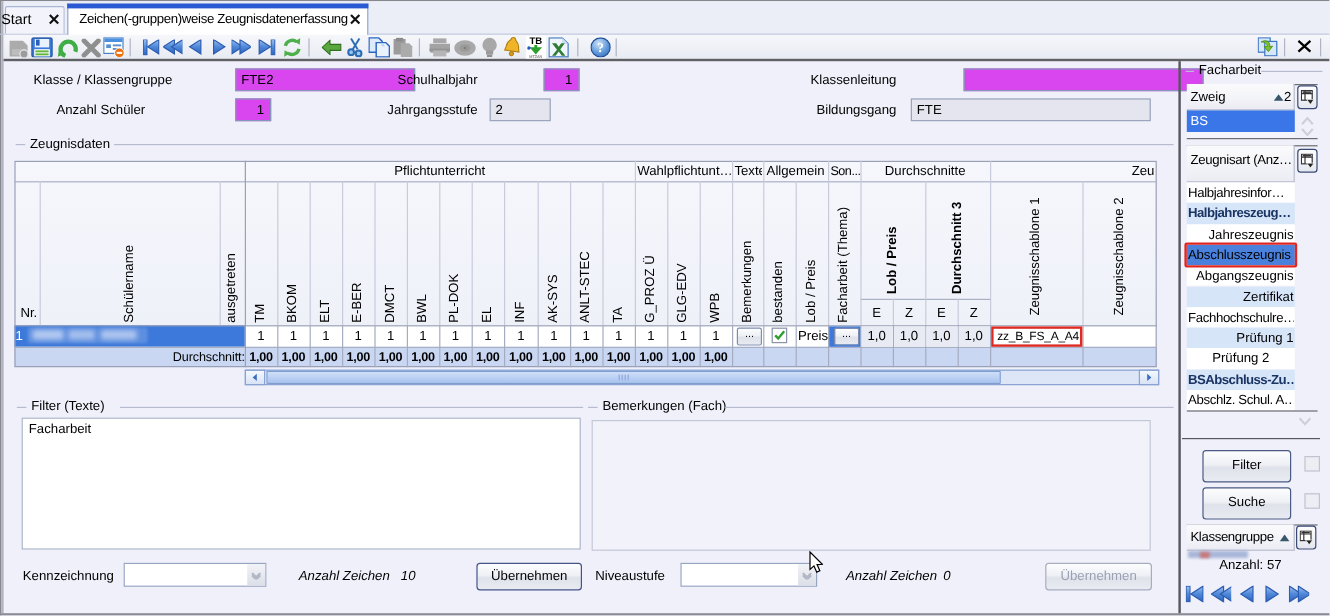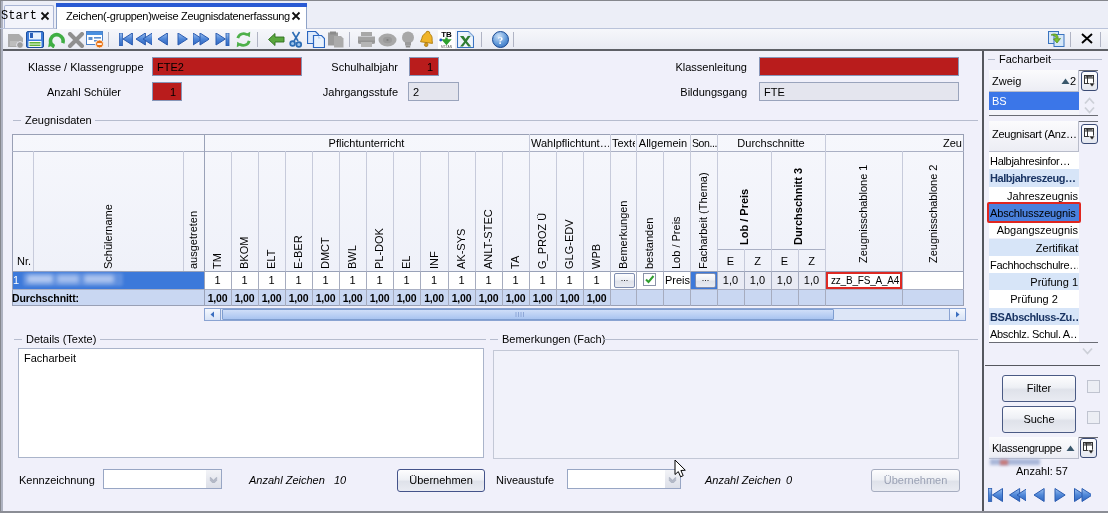--- a/index.html
+++ b/index.html
@@ -1,36 +1,36 @@
 <!DOCTYPE html>
 <html><head><meta charset="utf-8"><style>
 html,body{margin:0;padding:0;}
 body{width:1108px;height:513px;background:#f0f0fa;font-family:"Liberation Sans",sans-serif;position:relative;overflow:hidden;}
 .a{position:absolute;}
 .lbl{position:absolute;font-size:11px;color:#000;white-space:nowrap;}
-.tb{position:absolute;border:1px solid #8796b8;background:#b91c1c;font-size:11px;color:#000;box-sizing:border-box;}
+.tb{position:absolute;border:1px solid #8796b8;background:#d946ef;font-size:11px;color:#000;box-sizing:border-box;margin-left:44px;}
 .tbd{position:absolute;border:1px solid #9aa4bc;background:#e4e5ee;font-size:11px;color:#000;box-sizing:border-box;}
 .gline{position:absolute;height:1px;background:#b6bcce;}
 .vline{position:absolute;width:1px;background:#c7cbdb;}
 .hl{position:absolute;height:1px;}
 .vl{position:absolute;width:1px;}
 .vlab{position:absolute;transform:rotate(-90deg);transform-origin:0 100%;white-space:nowrap;font-size:11px;color:#000;height:14px;line-height:14px;}
 .cell{position:absolute;font-size:11px;color:#000;text-align:center;}
 .btn3{position:absolute;border:1px solid #52618a;border-radius:3px;background:linear-gradient(#fdfdfe,#eef0f5 45%,#dfe2ea 55%,#e9ebf2);font-size:11px;color:#000;text-align:center;}
 .sep{position:absolute;width:1px;top:32px;height:15px;background:#b0b4c4;}
 .ellip{overflow:hidden;text-overflow:ellipsis;white-space:nowrap;}
 </style></head><body>
 <div class="a" style="left:0;top:0;width:1108px;height:1px;background:#85878d"></div>
 <div class="a" style="left:0;top:0;width:1px;height:513px;background:#85878d"></div>
 <div class="a" style="left:1px;top:1px;width:2px;height:510px;background:#aeb2c0"></div>
 <div class="a" style="left:0;top:511px;width:1108px;height:2px;background:#8b8d95"></div>
 <div class="a" style="left:3px;top:1px;width:1105px;height:28px;background:#eceef7"></div>
 <div class="a" style="left:0;top:28px;width:1108px;height:1px;background:#bac3da"></div>
 <div class="a" style="left:4px;top:5px;width:50px;height:23px;background:#f3f4fb;border:1px solid #a9b5d5;border-bottom:none;border-radius:2px 2px 0 0;box-sizing:border-box"></div>
-<div class="lbl" style="left:1px;top:9px;font-size:12px;font-family:Liberation Mono, monospace;">Start</div>
+<div class="lbl" style="left:1px;top:9px;font-size:12px;">Start</div>
 <svg class="a" style="left:40px;top:11px" width="10" height="10" viewBox="0 0 10 10">
     <path d="M1.5 1.5 L8.5 8.5 M8.5 1.5 L1.5 8.5" stroke="#111" stroke-width="1.8"></path>
   </svg>
 <div class="a" style="left:56px;top:3px;width:251px;height:27px;background:#fff;border:1px solid #8fa3c8;border-bottom:none;box-sizing:border-box"></div>
 <div class="a" style="left:56px;top:3px;width:251px;height:4px;background:#2a5ad3"></div>
 <div class="lbl" style="left:66px;top:10px;font-size:11px;letter-spacing:-0.29px">Zeichen(-gruppen)weise Zeugnisdatenerfassung</div>
 <svg class="a" style="left:291px;top:11px" width="10" height="10" viewBox="0 0 10 10">
     <path d="M1.5 1.5 L8.5 8.5 M8.5 1.5 L1.5 8.5" stroke="#111" stroke-width="1.8"></path>
   </svg>
 <div class="a" style="left:3px;top:29px;width:1105px;height:20px;background:linear-gradient(#f6f7fb,#e9ebf3)"></div>
@@ -366,21 +366,21 @@
 <div class="a" style="left:718px;top:272px;width:26px;height:17px;background:#e9ebf4"></div>
 <div class="cell" style="left:717px;top:274px;width:27px">1,0</div>
 <div class="a" style="left:745px;top:272px;width:26px;height:17px;background:#e9ebf4"></div>
 <div class="cell" style="left:744px;top:274px;width:27px">1,0</div>
 <div class="a" style="left:772px;top:272px;width:26px;height:17px;background:#e9ebf4"></div>
 <div class="cell" style="left:771px;top:274px;width:27px">1,0</div>
 <div class="a" style="left:799px;top:272px;width:26px;height:17px;background:#e9ebf4"></div>
 <div class="cell" style="left:798px;top:274px;width:27px">1,0</div>
 <div class="a" style="left:826px;top:272px;width:76px;height:17px;border:2px solid #dd2a23;box-sizing:border-box;background:#fff"></div>
 <div class="cell" style="left:831px;top:275px;width:70px;text-align:left;font-size:10px;letter-spacing:-0.2px">zz_B_FS_A_A4</div>
-<div class="cell" style="left:12px;top:292px;width:192px;text-align:left;font-weight:bold;font-size:10.5px;letter-spacing:-0.1px">Durchschnitt:</div>
+<div class="cell" style="left:12px;top:292px;width:192px;text-align:right;font-weight:normal;font-size:10.5px;letter-spacing:-0.1px">Durchschnitt:</div>
 <div class="cell" style="left:204px;top:292px;width:27px;font-weight:bold;font-size:10.5px;letter-spacing:-0.2px">1,00</div>
 <div class="cell" style="left:231px;top:292px;width:27px;font-weight:bold;font-size:10.5px;letter-spacing:-0.2px">1,00</div>
 <div class="cell" style="left:258px;top:292px;width:27px;font-weight:bold;font-size:10.5px;letter-spacing:-0.2px">1,00</div>
 <div class="cell" style="left:285px;top:292px;width:27px;font-weight:bold;font-size:10.5px;letter-spacing:-0.2px">1,00</div>
 <div class="cell" style="left:312px;top:292px;width:27px;font-weight:bold;font-size:10.5px;letter-spacing:-0.2px">1,00</div>
 <div class="cell" style="left:339px;top:292px;width:27px;font-weight:bold;font-size:10.5px;letter-spacing:-0.2px">1,00</div>
 <div class="cell" style="left:366px;top:292px;width:27px;font-weight:bold;font-size:10.5px;letter-spacing:-0.2px">1,00</div>
 <div class="cell" style="left:393px;top:292px;width:27px;font-weight:bold;font-size:10.5px;letter-spacing:-0.2px">1,00</div>
 <div class="cell" style="left:420px;top:292px;width:28px;font-weight:bold;font-size:10.5px;letter-spacing:-0.2px">1,00</div>
 <div class="cell" style="left:448px;top:292px;width:27px;font-weight:bold;font-size:10.5px;letter-spacing:-0.2px">1,00</div>
@@ -396,21 +396,21 @@
   </svg>
 <div class="a" style="left:949px;top:308px;width:17px;height:13px;background:linear-gradient(#f4f8fe,#d8e3f6);border:1px solid #8aa3d2;box-sizing:border-box"></div>
 <svg class="a" style="left:954px;top:311px" width="7" height="7" viewBox="0 0 7 7">
     <path d="M2 0.5 L5.5 3.5 L2 6.5 z" fill="#3a6ec0"></path>
   </svg>
 <div class="a" style="left:222px;top:309px;width:612px;height:11px;background:linear-gradient(#cfdef8,#a9c4f0);border:1px solid #7f9ed0;box-sizing:border-box;border-radius:1px"></div>
 <svg class="a" style="left:515px;top:312px" width="10" height="5" viewBox="0 0 10 5">
     <path d="M1 0 v5 M3.5 0 v5 M6 0 v5 M8.5 0 v5" stroke="#8fa8d8" stroke-width="1"></path>
   </svg>
 <div class="a gline" style="left:14px;top:339px;width:8px"></div>
-<div class="lbl" style="left:26px;top:333px">Details (Texte)</div>
+<div class="lbl" style="left:26px;top:333px">Filter (Texte)</div>
 <div class="a gline" style="left:100px;top:339px;width:386px"></div>
 <div class="a" style="left:18px;top:348px;width:466px;height:110px;background:#fff;border:1px solid #aab4ca;box-sizing:border-box"></div>
 <div class="lbl" style="left:24px;top:352px">Facharbeit</div>
 <div class="a gline" style="left:490px;top:339px;width:8px"></div>
 <div class="lbl" style="left:502px;top:333px">Bemerkungen (Fach)</div>
 <div class="a gline" style="left:604px;top:339px;width:374px"></div>
 <div class="a" style="left:493px;top:350px;width:466px;height:109px;background:#f1f2fa;border:1px solid #c3c8d6;box-sizing:border-box"></div>
 <div class="lbl" style="left:19px;top:474px">Kennzeichnung</div>
 <div class="a" style="left:103px;top:469px;width:119px;height:20px;background:#fff;border:1px solid #98a6c4;box-sizing:border-box"></div>
 <div class="a" style="left:206px;top:470px;width:15px;height:18px;background:linear-gradient(#f2f3f7,#dcdfe8)"></div>

